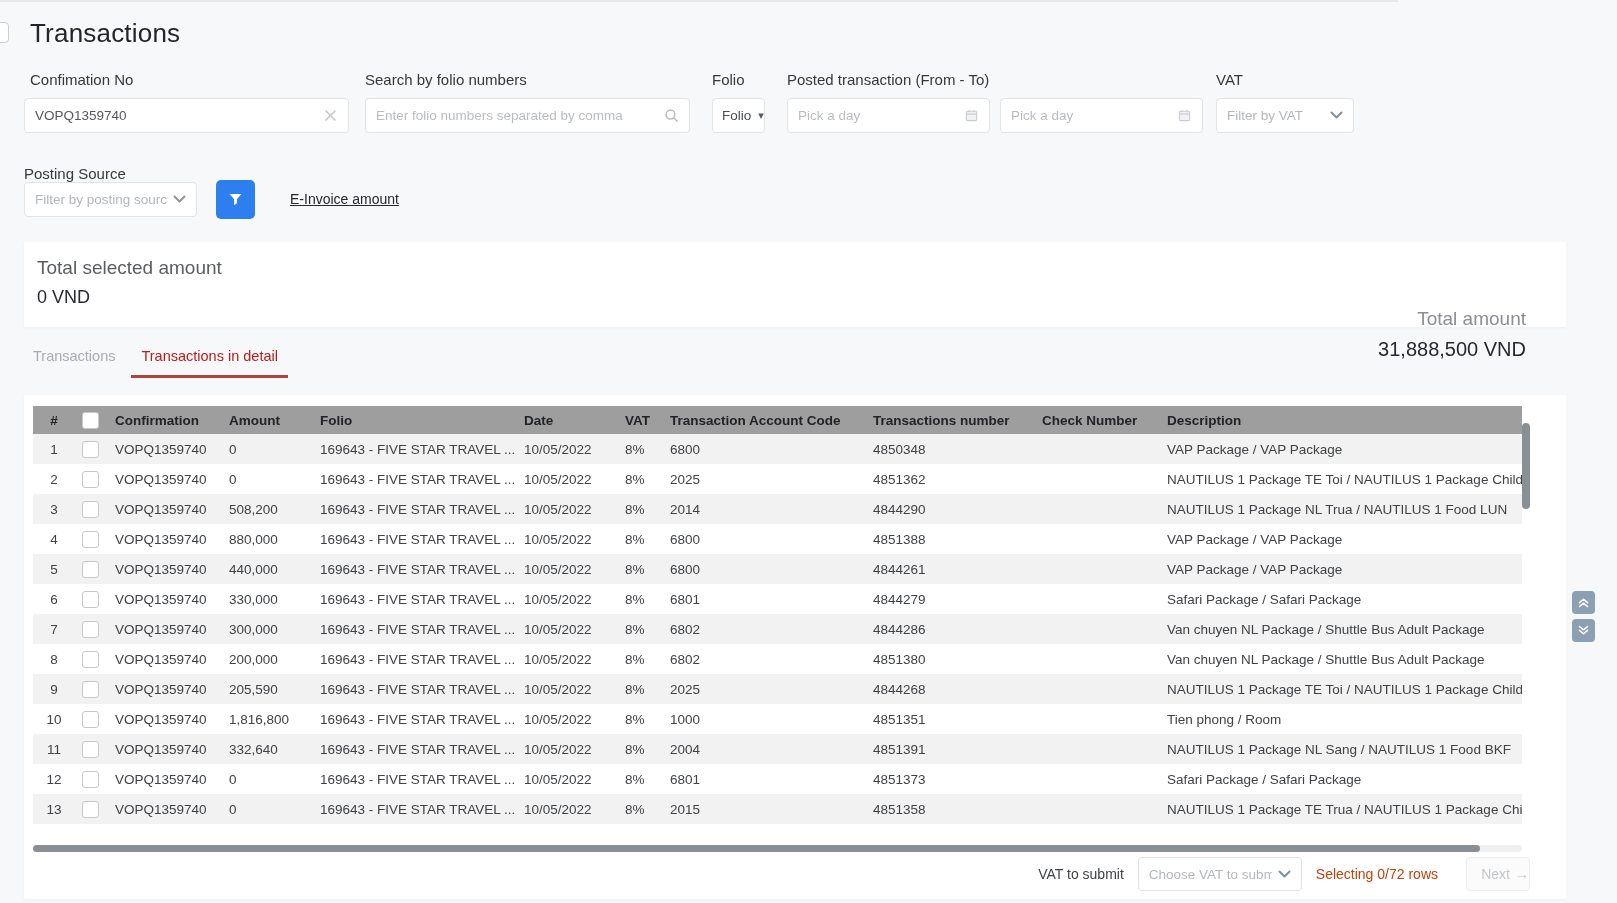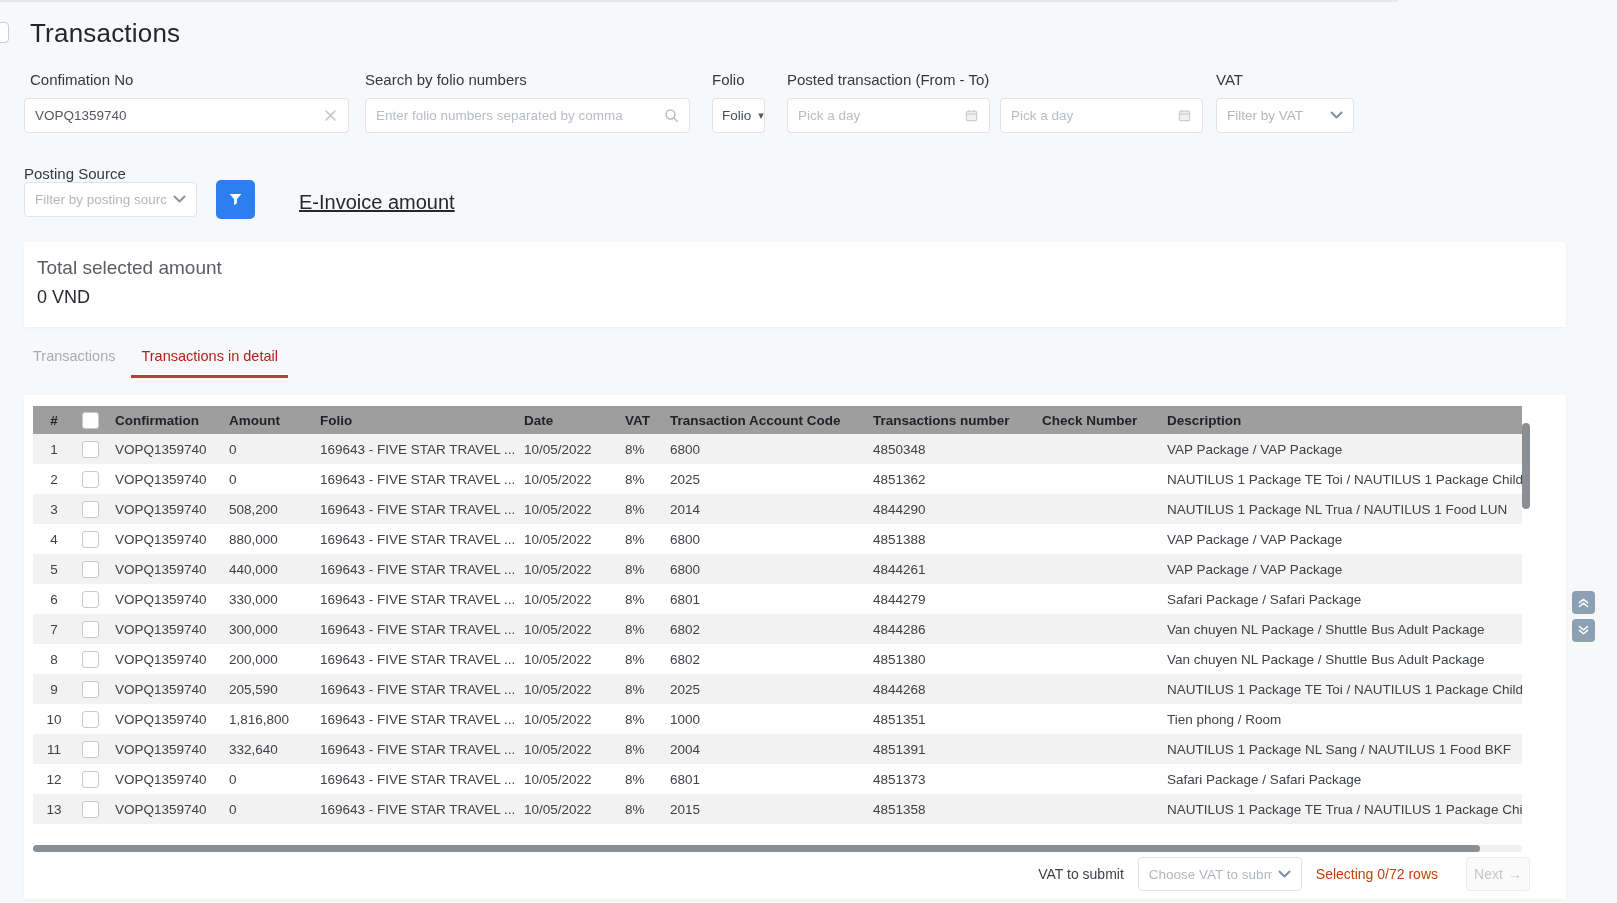--- a/index.html
+++ b/index.html
@@ -29,21 +29,21 @@
   .fbox input::placeholder { color:#b9bdc2; }
   .ph { color:#b3b7bc; font-size:13.5px; flex:1; white-space:nowrap; overflow:hidden; }
   .val-dark { color:#4a4e53; font-size:13.5px; flex:1; }
   .icon-btn-x { cursor:pointer; display:flex; align-items:center; }
   .chev { flex:none; margin-left:6px; }
   .caret { font-size:11px; color:#565a5f; margin-left:7px; }
 
   .filter-blue-btn { position:absolute; left:216px; top:178px; width:39px; height:39px;
     background:#2d7ff0; border:none; border-radius:5px; display:flex; align-items:center;
     justify-content:center; cursor:pointer; }
-  .einvoice { position:absolute; left:299px; top:189px; font-size:20px; color:#26282c;
+  .einvoice { position:absolute; left:290px; top:189px; font-size:14px; color:#26282c;
     text-decoration:underline; }
 
   
   .card { position:absolute; background:#fff; box-shadow:0 1px 3px rgba(0,0,0,.04);flex-direction:column; }
   .summary { left:24px; top:240px; width:1542px; height:85px; padding:15px 40px 0 13px;
     display:flex; justify-content:space-between; }
   .sum-label { font-size:19px; color:#5a5e63; }
   .sum-value { font-size:18px; color:#26292e; margin-top:8px; font-weight:500; }
   .sum-right { text-align:right; }
   .sum-right .sum-label { color:#8b8e93; }
@@ -89,21 +89,21 @@
 
   
   .tfoot { position:absolute; left:0; top:462px; width:1542px; height:34px;
     display:flex; align-items:center; justify-content:flex-end; padding-right:36px; }
   .tfoot-label { font-size:14px; color:#3f4246; margin-right:14px; }
   .vat-dd { width:164px; height:34px; background:#fff; border:1px solid #e0e2e5;
     border-radius:4px; display:flex; align-items:center; padding:0 10px; margin-right:14px; }
   .selecting { font-size:14px; color:#c2410c; margin-right:28px; }
   .next-btn { width:64px; height:34px; background:#fbfbfb; border:1px solid #ebedef;
     border-radius:4px; color:#c3c6ca; font-size:14px; display:flex; align-items:center;
-    justify-content:center; gap:5px; font-family:inherit; }
+    justify-content:flex-end; gap:5px; font-family:inherit; }
 
   
   .float-btn { position:absolute; width:23px; height:23px; background:#8ba0b2;
     border:none; border-radius:4px; display:flex; align-items:center; justify-content:center;
     cursor:pointer; }
   .float-top { left:1572px; top:589px; }
   .float-bottom { left:1572px; top:617px; }
 
   svg { display:block; }
 </style>
@@ -193,20 +193,24 @@
         </svg>
     </span>
   </button>
 
   <a class="einvoice" href="#">E-Invoice amount</a>
 
   <div class="card summary">
     <div>
       <div class="sum-label">Total selected amount</div>
       <div class="sum-value">0 VND</div>
+    </div>
+    <div class="sum-right">
+      <div class="sum-label">Total amount</div>
+      <div class="sum-value">31,888,500 VND</div>
     </div>
   </div>
 
   <div class="tabs">
     <div class="tab">Transactions</div>
     <div class="tab active">Transactions in detail</div>
   </div>
 
   <div class="card tablecard">
 

